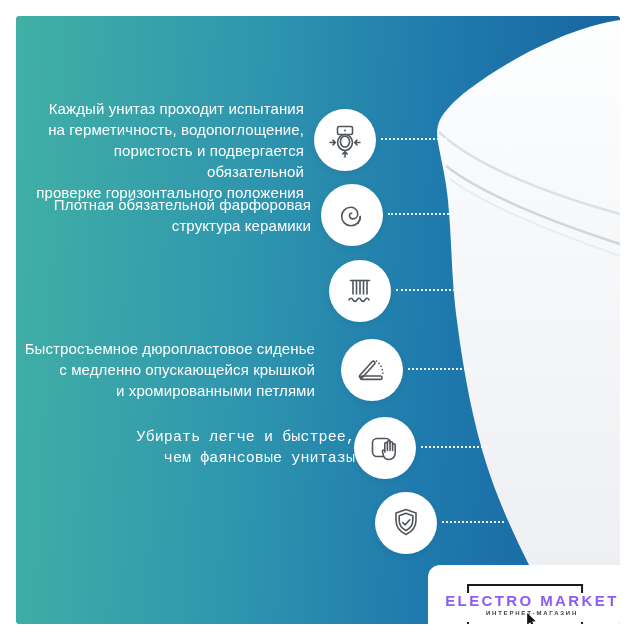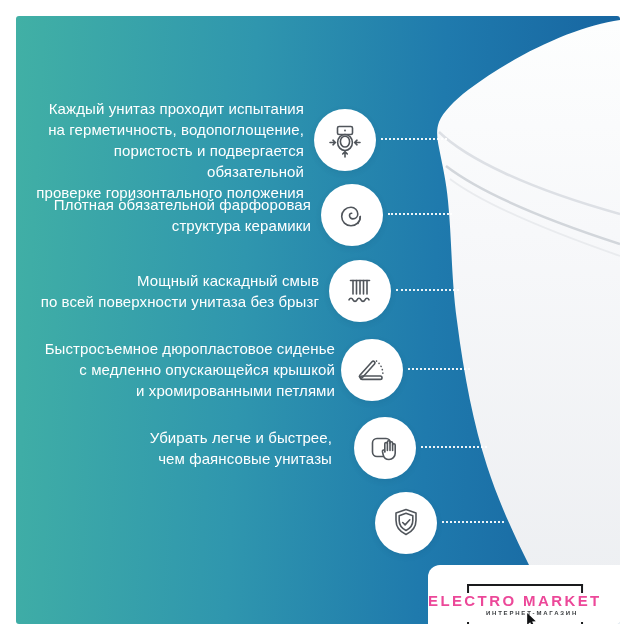--- a/index.html
+++ b/index.html
@@ -10,30 +10,30 @@
   .feature-text{position:absolute;color:#ffffff;font-size:15px;line-height:21px;text-align:right;
                 white-space:pre-line;letter-spacing:.1px;}
   .icon-circle{position:absolute;width:62px;height:62px;border-radius:50%;background:#ffffff;
                display:flex;align-items:center;justify-content:center;box-shadow:0 2px 6px rgba(10,50,80,.10);}
   .icon-circle svg{width:44px;height:44px;display:block;}
   .dots{position:absolute;height:0;border-top:2px dotted rgba(255,255,255,.92);}
   
   .t1{top:82px;right:316px;}  .c1{left:298px;top:93px;}  .d1{left:365px;top:122px;width:66px;}
   .t2{top:178px;right:309px;} .c2{left:305px;top:168px;} .d2{left:372px;top:197px;width:64px;}
   .t3{top:254px;right:301px;} .c3{left:313px;top:244px;} .d3{left:380px;top:273px;width:63px;}
-  .t4{top:322px;right:285px;} .c4{left:325px;top:323px;} .d4{left:392px;top:352px;width:62px;}
-  .t5{top:411px;right:288px;} .c5{left:338px;top:401px;} .d5{left:405px;top:430px;width:66px;}
+  .t4{top:322px;right:305px;} .c4{left:325px;top:323px;} .d4{left:392px;top:352px;width:62px;}
+  .t5{top:411px;right:265px;font-family:Liberation Mono, monospace;} .c5{left:338px;top:401px;} .d5{left:405px;top:430px;width:66px;}
   .t6{top:486px;right:255px;} .c6{left:359px;top:476px;} .d6{left:426px;top:505px;width:62px;}
   
   .logo-card{position:absolute;right:-16px;bottom:-16px;width:208px;height:75px;background:#ffffff;
              border-radius:12px 0 0 0;}
   .bracket{position:absolute;left:50%;transform:translateX(-56%);width:112px;height:7px;}
   .bracket-top{top:19px;border-top:2px solid #1a1b1d;border-left:2px solid #1a1b1d;border-right:2px solid #1a1b1d;}
   .bracket-bottom{top:57px;border-bottom:2px solid #1a1b1d;border-left:2px solid #1a1b1d;border-right:2px solid #1a1b1d;}
-  .logo-text{position:absolute;top:27px;left:0;width:100%;text-align:left;color:#ec4899;
+  .logo-text{position:absolute;top:27px;left:0;width:100%;text-align:center;color:#8b5cf6;
              font-size:15px;font-weight:bold;letter-spacing:2.4px;}
   .logo-tagline{position:absolute;top:45px;left:0;width:100%;text-align:center;color:#3a3d40;
                 font-size:6px;font-weight:bold;letter-spacing:1.8px;}
   .cursor{position:absolute;top:48px;left:50%;margin-left:-6px;}
 </style>
 </head>
 <body>
 
 <div class="canvas">
   <div class="card">
@@ -60,22 +60,20 @@
     <div class="dots d4"></div>
     <div class="dots d5"></div>
     <div class="dots d6"></div>
 
     <div class="feature-text t1">Каждый унитаз проходит испытания
 на герметичность, водопоглощение,
 пористость и подвергается обязательной
 проверке горизонтального положения</div>
     <div class="feature-text t2">Плотная обязательной фарфоровая
 структура керамики</div>
-    <div class="feature-text t3">Мощный каскадный смыв
-по всей поверхности унитаза без брызг</div>
     <div class="feature-text t4">Быстросъемное дюропластовое сиденье
 с медленно опускающейся крышкой
 и хромированными петлями</div>
     <div class="feature-text t5">Убирать легче и быстрее,
 чем фаянсовые унитазы</div>
 
     <div class="icon-circle c1">
       <svg viewBox="0 0 44 44" fill="none" stroke="#50555b" stroke-width="1.6" stroke-linecap="round" stroke-linejoin="round">
         <rect x="14.5" y="8.5" width="15" height="8" rx="1.6"></rect>
         <circle cx="22" cy="12.5" r="0.9" fill="#50555b" stroke="none"></circle>

